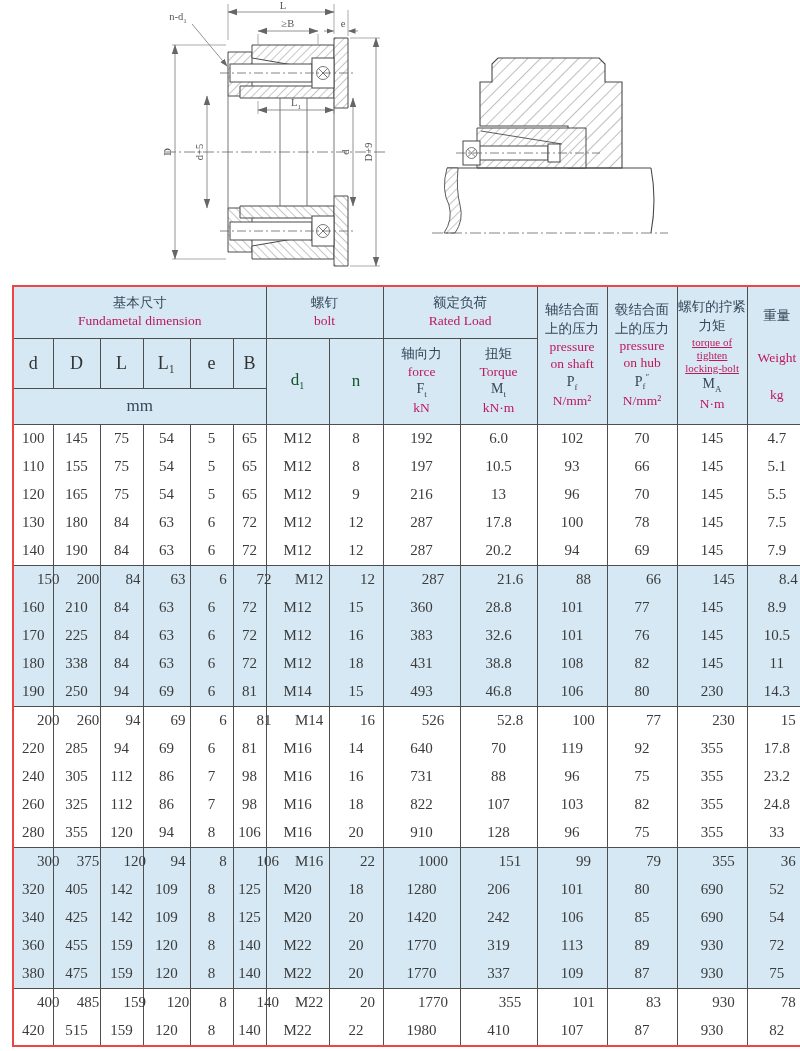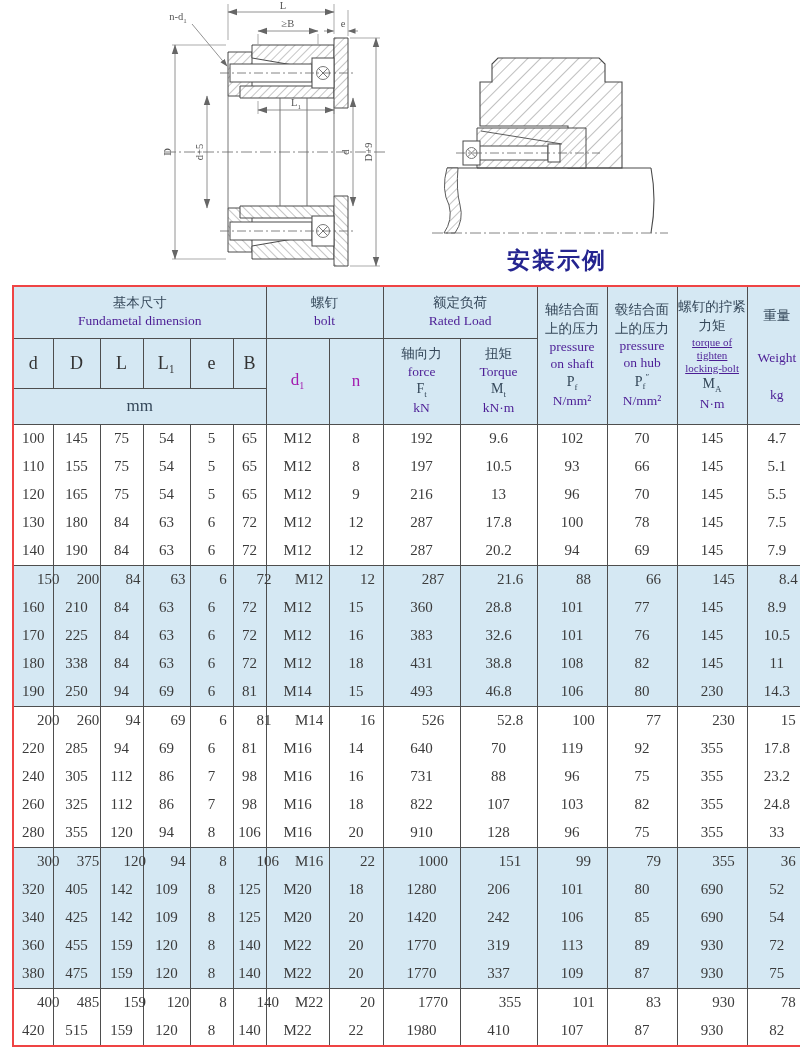--- a/index.html
+++ b/index.html
@@ -19,27 +19,27 @@
   table{
     border-collapse:collapse;table-layout:fixed;width:794px;margin-left:12px;
     border:2px solid #ef4444;
   }
   th,td{border:1px solid #4e4e4e;padding:0;text-align:center;vertical-align:middle;color:#333;}
   thead th{background:#d5e8f3;font-weight:normal;}
   thead tr.h1{height:52px;}
   thead tr.h2{height:50px;}
   thead tr.h3{height:36px;}
   .zh{font-size:13.5px;line-height:1.4;color:#35485a;}
-  .en{font-size:13.5px;line-height:1.25;color:#4c1d95;}
+  .en{font-size:13.5px;line-height:1.25;color:#be185d;}
   .en.small{font-size:11px;line-height:1.2;text-decoration:underline;}
   .sym{font-size:14px;color:#35485a;line-height:1.25;}
   .sym sub{font-size:9px;}
   .sym sup{font-size:9px;}
   .dimletter{font-size:18px;color:#333;}
-  .dsym{font-size:17px;color:#a21caf;}
+  .dsym{font-size:17px;color:#14532d;}
   .dsym sub{font-size:10px;}
   .mmrow{font-size:17px;color:#35485a;}
   .weight .wm{margin:24px 0 20px 0;}
   tbody td{border-top:none;border-bottom:none;font-size:15px;height:28px;color:#3b3b3b;}
   tbody tr.gs td{border-top:1px solid #4e4e4e;padding-left:23px;}
   tbody tr.shaded td{background:#d5e8f3;}
 </style>
 </head>
 <body>
 
@@ -139,21 +139,20 @@
     <line x1="467.6" y1="149.1" x2="475.4" y2="156.9" stroke="#6a6a6a" stroke-width="0.9"></line>
     <line x1="475.4" y1="149.1" x2="467.6" y2="156.9" stroke="#6a6a6a" stroke-width="0.9"></line>
     <line x1="456" y1="153" x2="600" y2="153" stroke="#666" stroke-width="0.8" stroke-dasharray="9 3 2 3"></line>
 
     <line x1="447" y1="168" x2="651" y2="168" stroke="#4a4a4a" stroke-width="1.2"></line>
     <path d="M651,168 Q657,200 651,233" fill="none" stroke="#4a4a4a" stroke-width="1.1"></path>
     <path d="M447,168 Q441,190 449,205 Q453,220 444,233 L455,233 Q464,220 460,205 Q456,190 458,168 Z" fill="url(#hfine)" stroke="#4a4a4a" stroke-width="0.9"></path>
     <line x1="432" y1="233" x2="668" y2="233" stroke="#666" stroke-width="0.8" stroke-dasharray="11 3 2 3"></line>
   </g>
 </svg>
-<div class="caption">安装示例</div>
 </div>
 
 <table>
   <colgroup>
     <col style="width:40px">
       <col style="width:47px">
       <col style="width:43px">
       <col style="width:47px">
     <col style="width:43px">
       <col style="width:33px">
@@ -241,21 +240,21 @@
       <tr>
         <td>100</td>
         <td>145</td>
         <td>75</td>
         <td>54</td>
         <td>5</td>
         <td>65</td>
         <td>M12</td>
         <td>8</td>
         <td>192</td>
-        <td>9.6</td>
+        <td>6.0</td>
         <td>102</td>
         <td>70</td>
         <td>145</td>
         <td>4.7</td>
       </tr>
       <tr>
         <td>110</td>
         <td>155</td>
         <td>75</td>
         <td>54</td>

